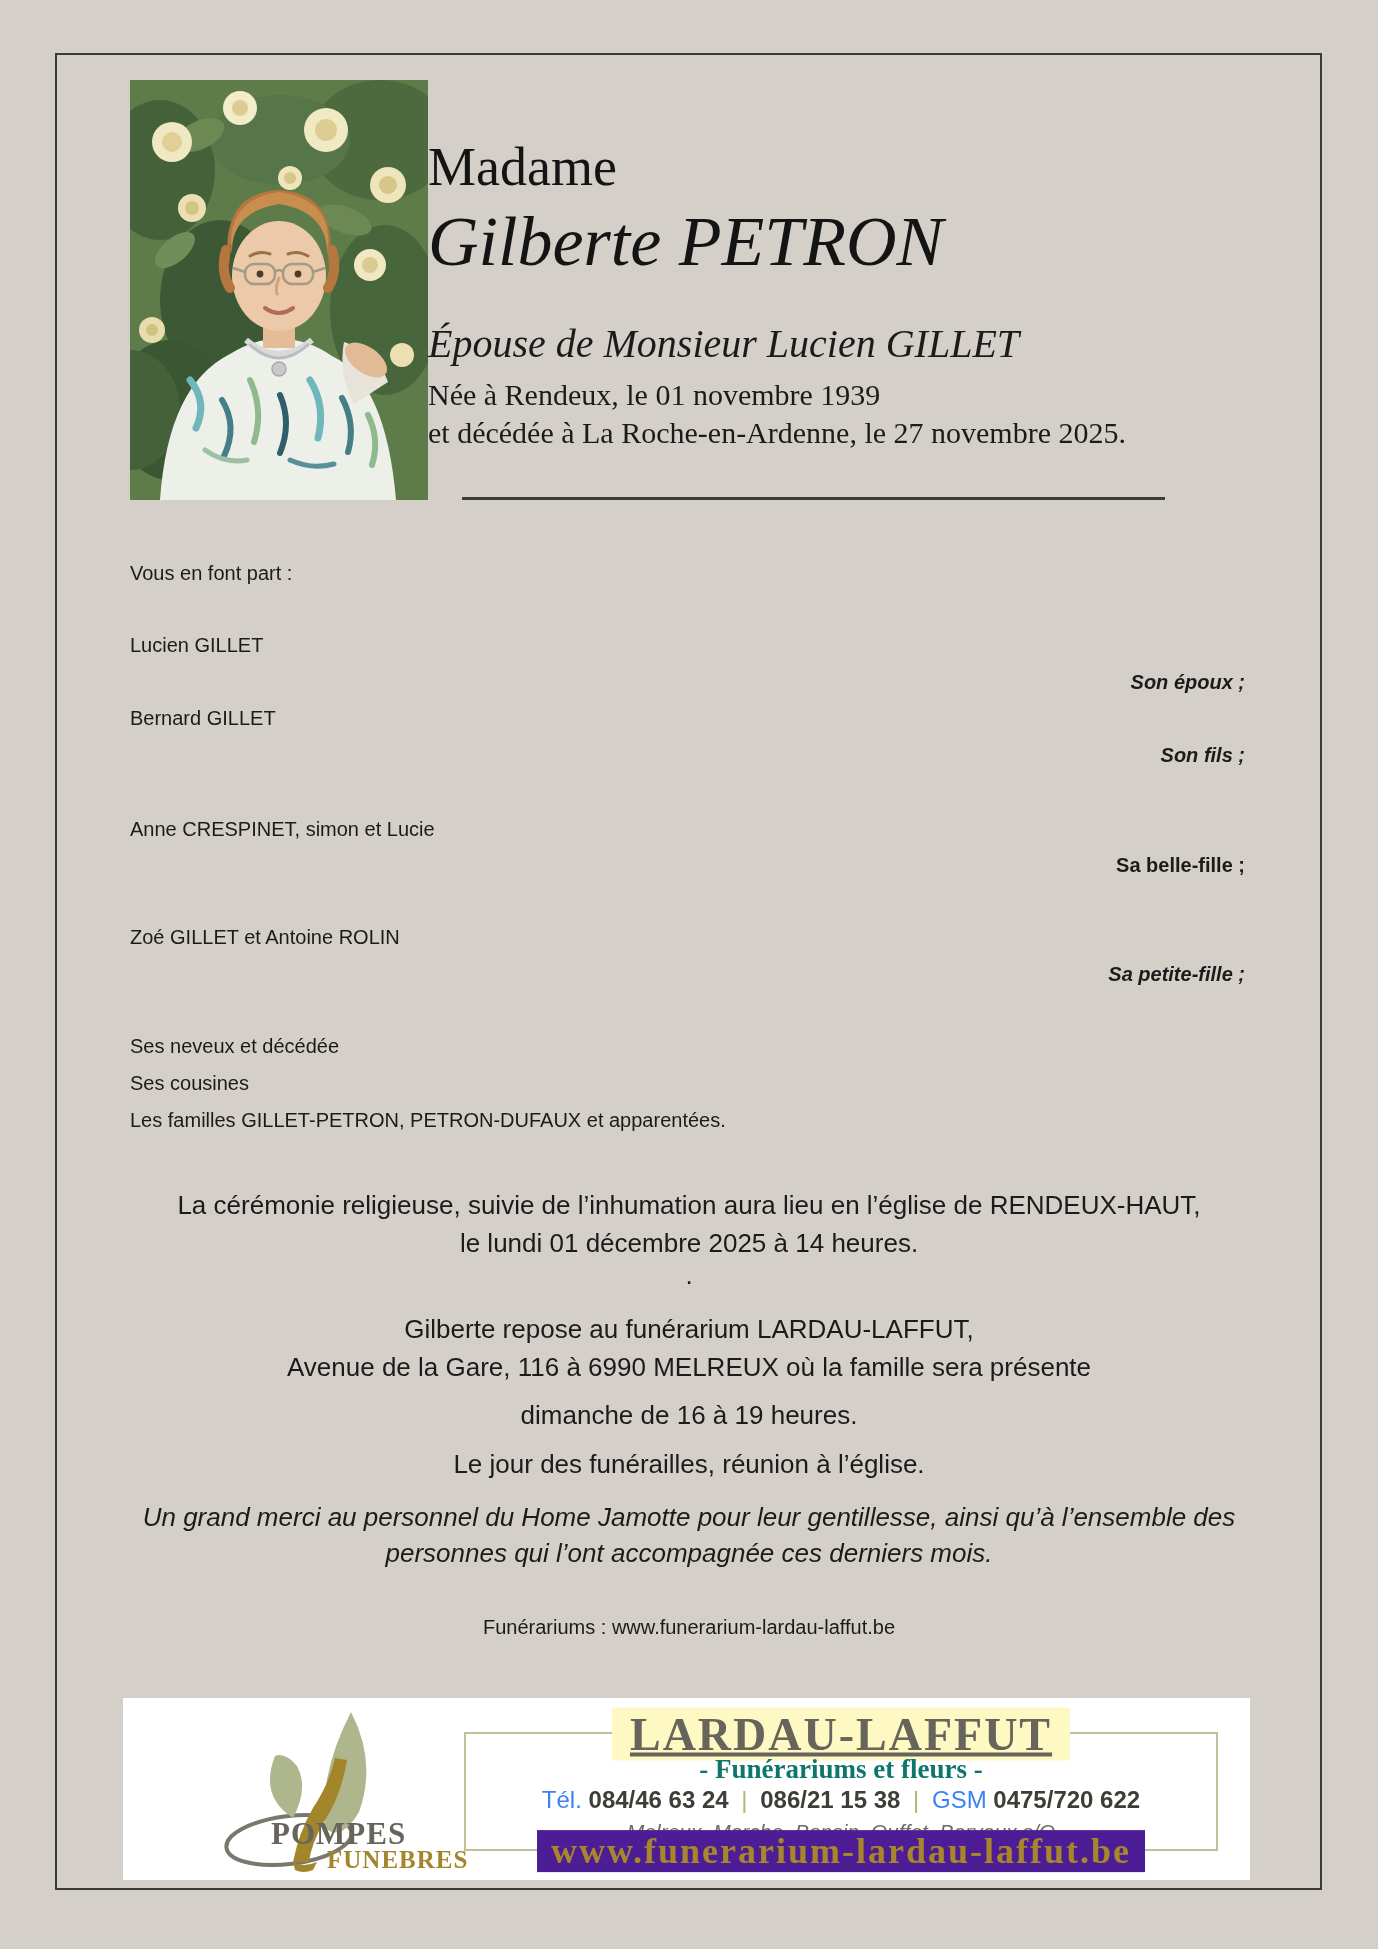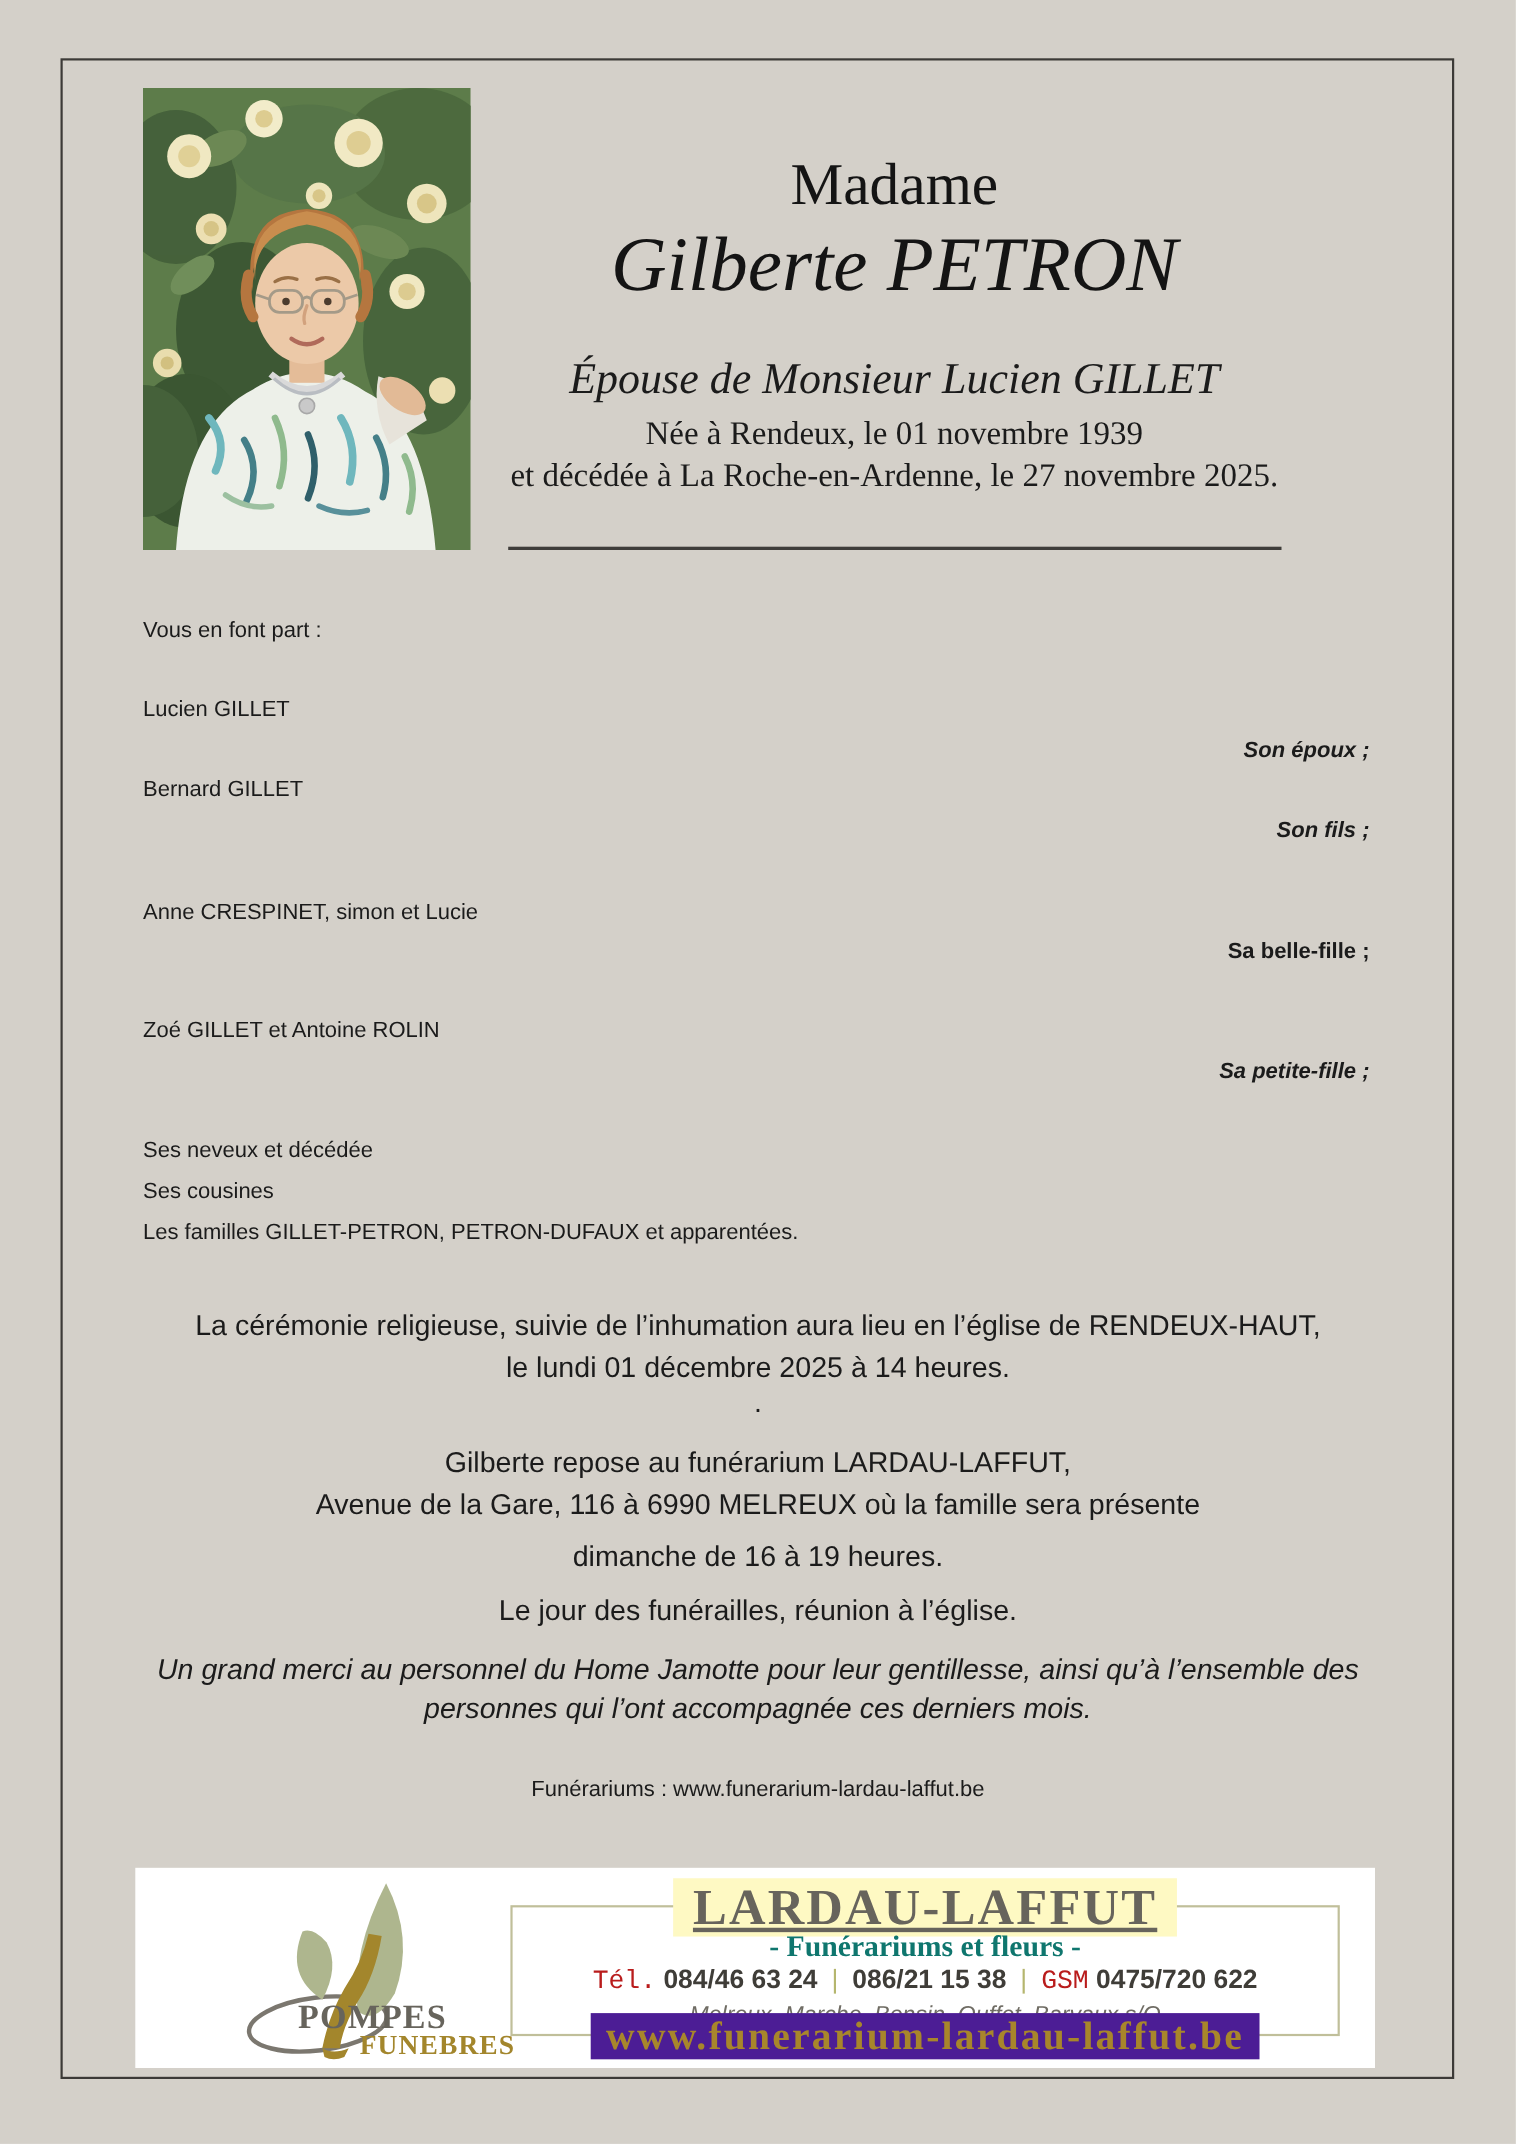--- a/index.html
+++ b/index.html
@@ -14,21 +14,21 @@
   .card-border{
     position:absolute;left:55px;top:53px;width:1263px;height:1833px;
     border:2px solid #3c3a37;
   }
   
   .portrait{
     position:absolute;left:130px;top:80px;width:298px;height:420px;
     overflow:hidden;
   }
   
-  .hdr{position:absolute;left:403px;width:820px;text-align:center;white-space:nowrap;}
+  .hdr{position:absolute;left:428px;width:820px;white-space:nowrap;}
   .h-madame{top:136px;font:400 54px "Liberation Serif","DejaVu Serif",serif;color:#141414;}
   .h-name{top:202px;font:italic 400 70px "Liberation Serif","DejaVu Serif",serif;color:#141414;}
   .h-epouse{top:320px;font:italic 400 40px "Liberation Serif","DejaVu Serif",serif;}
   .h-birth{top:378px;font:400 30px "Liberation Serif","DejaVu Serif",serif;}
   .h-death{top:416px;font:400 30px "Liberation Serif","DejaVu Serif",serif;}
   .divider{
     position:absolute;left:462px;top:497px;width:703px;height:3px;background:#3f3d3a;
   }
   
   .bl{position:absolute;font-size:20px;line-height:34px;white-space:nowrap;}
@@ -62,21 +62,21 @@
     font:700 46px "Liberation Serif","DejaVu Serif",serif;color:#67645c;letter-spacing:2px;text-decoration:underline;
   }
   .brand-sub{
     position:absolute;left:50%;top:20px;transform:translateX(-50%);white-space:nowrap;
     font:700 27px "Liberation Serif","DejaVu Serif",serif;color:#0f766e;
   }
   .brand-tel{
     position:absolute;left:50%;top:52px;transform:translateX(-50%);white-space:nowrap;
     font-size:24px;font-weight:700;color:#3f3d38;
   }
-  .brand-tel .lab{color:#b91c1c;font-weight:400;font-family:Liberation Mono, monospace;}
+  .brand-tel .lab{color:#3b82f6;font-weight:400;}
   .brand-tel .sep{color:#b5b66e;font-weight:400;padding:0 6px;}
   .brand-cities{
     position:absolute;left:50%;top:86px;transform:translateX(-50%);white-space:nowrap;
     font-style:italic;font-size:21px;color:#6f6c64;
   }
   .brand-site{
     position:absolute;left:50%;bottom:0;transform:translate(-50%,55%);
     background:#4c1d95;padding:0 14px;white-space:nowrap;
     font:700 36px "Liberation Serif","DejaVu Serif",serif;color:#a8862b;letter-spacing:2px;
   }

